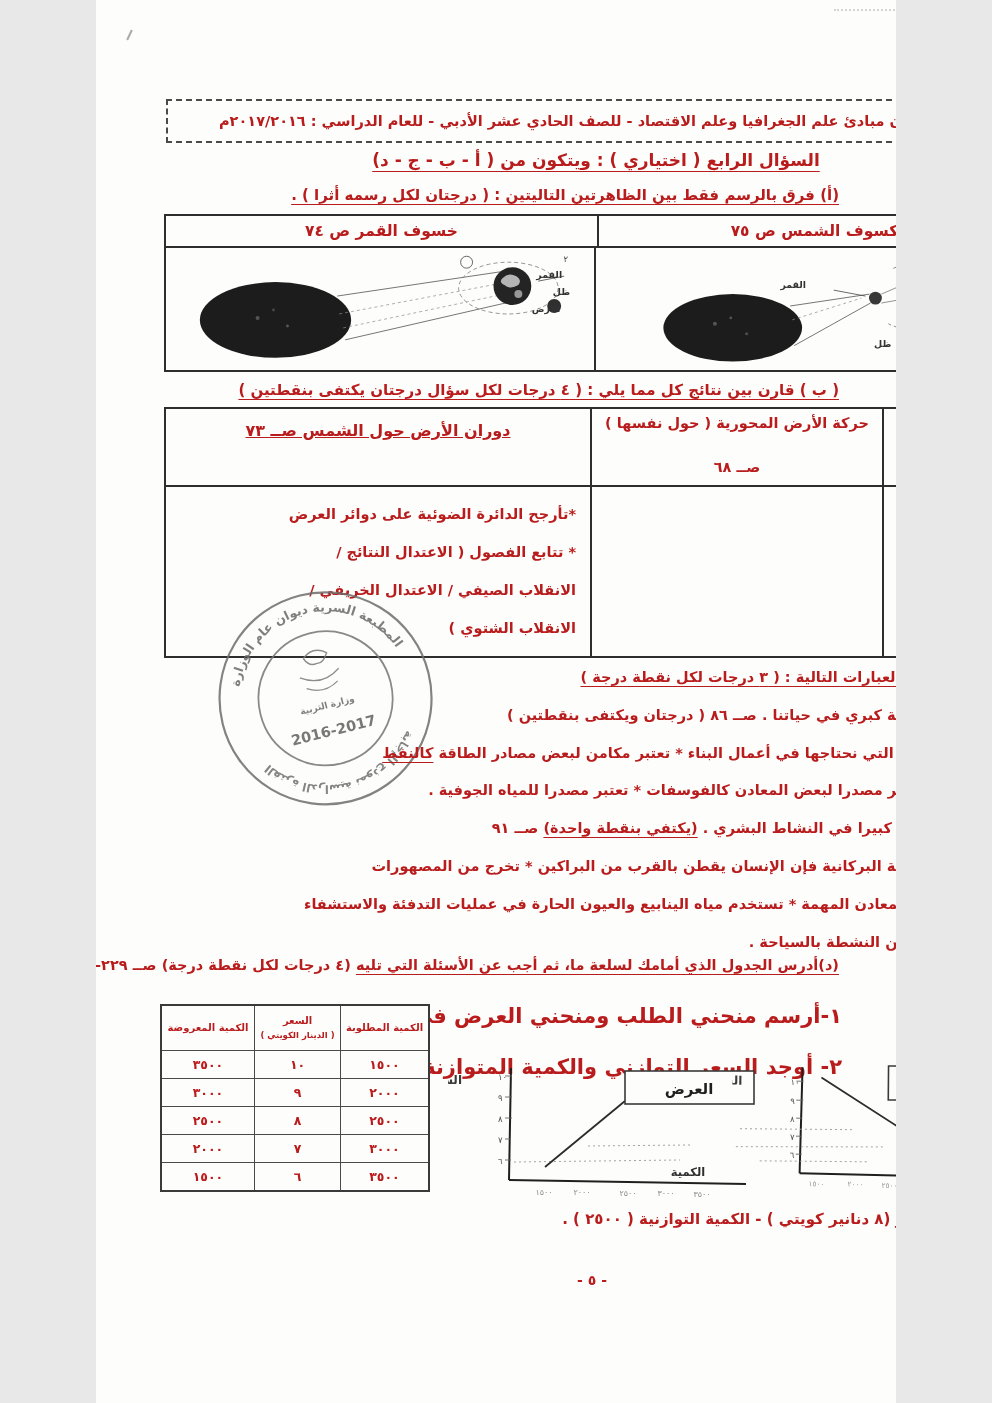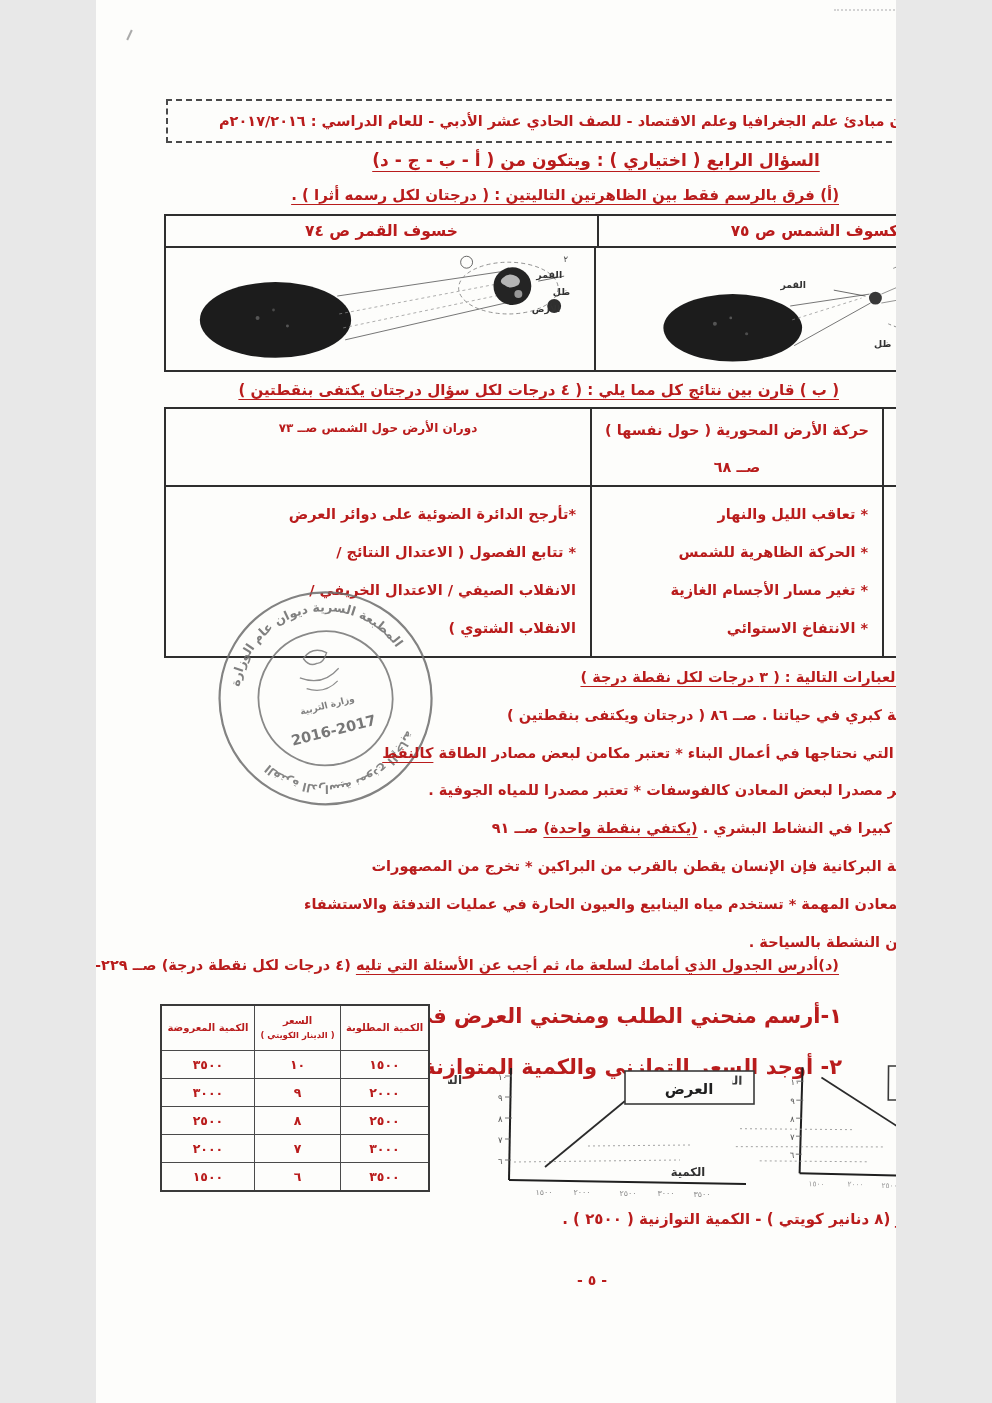--- a/index.html
+++ b/index.html
@@ -27,22 +27,22 @@
   .ta-body>div:first-child{border-left:2px solid #2e2e2e;}
   
   .table-b{position:absolute;left:68px;top:407px;width:868px;height:251px;border:2px solid #2e2e2e;
         display:flex;box-sizing:border-box;font-weight:bold;}
   .tb-col{display:flex;flex-direction:column;box-sizing:border-box;}
   .tb-col-aspect{width:146px;}
   .tb-col-axial{width:294px;border-left:2px solid #2e2e2e;border-right:2px solid #2e2e2e;}
   .tb-col-orbit{flex:1;}
   .tb-head{height:78px;border-bottom:2px solid #2e2e2e;box-sizing:border-box;font-size:15.5px;}
   .tb-head-aspect{display:flex;flex-direction:column;justify-content:space-between;align-items:center;padding:10px 0 8px;}
-  .tb-head-axial{display:flex;flex-direction:column;justify-content:space-between;align-items:center;padding:13px 0 10px;font-size:14.5px;}
-  .tb-head-orbit{display:flex;justify-content:center;padding-top:12px;font-size:12px;}
+  .tb-head-axial{display:flex;flex-direction:column;justify-content:space-between;align-items:center;padding:6px 0 10px;font-size:14.5px;}
+  .tb-head-orbit{display:flex;justify-content:center;padding-top:12px;font-size:16px;text-decoration:underline;}
   .tb-body{flex:1;}
   .tb-results{display:flex;align-items:center;justify-content:center;font-size:10px;padding-left:24px;}
   .tb-items{padding:8px 14px 0 4px;font-size:14.5px;line-height:38px;white-space:nowrap;}
   
   .stamp{position:absolute;left:110px;top:576px;width:242px;height:248px;opacity:.85;pointer-events:none;}
   .stamp svg{transform:rotate(-14deg);}
   
   .sec-c{position:absolute;left:50px;top:659px;width:888px;font-size:14.5px;font-weight:bold;line-height:37.8px;white-space:nowrap;}
   .m30{margin-right:29px;}
   .m100{margin-right:99px;}
@@ -149,26 +149,20 @@
       <div class="tb-head tb-head-aspect">
         <span>أوجه</span>
         <span>المقارنة</span>
       </div>
       <div class="tb-body tb-results">النتائج</div>
     </div>
     <div class="tb-col tb-col-axial">
       <div class="tb-head tb-head-axial">
         <span>حركة الأرض المحورية ( حول نفسها )</span>
         <span>صــ ٦٨</span>
-      </div>
-      <div class="tb-body tb-items">
-        <div>* تعاقب الليل والنهار</div>
-        <div>* الحركة الظاهرية للشمس</div>
-        <div>* تغير مسار الأجسام الغازية</div>
-        <div>* الانتفاخ الاستوائي</div>
       </div>
     </div>
     <div class="tb-col tb-col-orbit">
       <div class="tb-head tb-head-orbit">دوران الأرض حول الشمس  صــ ٧٣</div>
       <div class="tb-body tb-items">
         <div>*تأرجح الدائرة الضوئية على دوائر العرض</div>
         <div>* تتابع الفصول ( الاعتدال النتائج /</div>
         <div>الانقلاب الصيفي / الاعتدال الخريفي /</div>
         <div>الانقلاب الشتوي )</div>
       </div>

